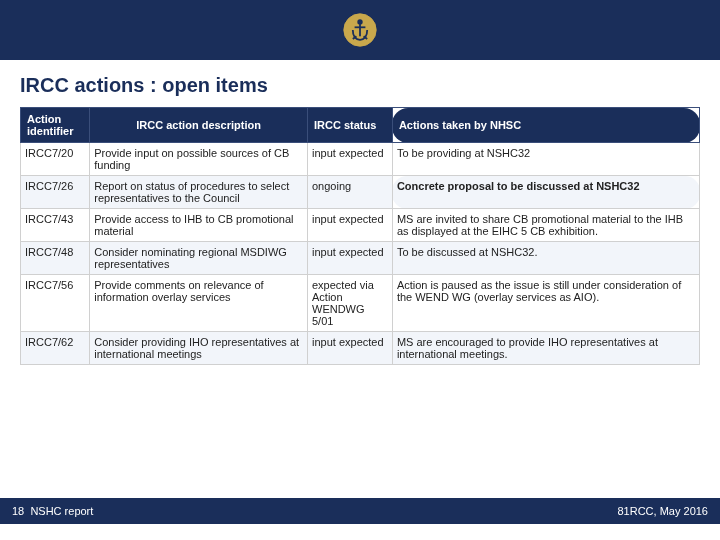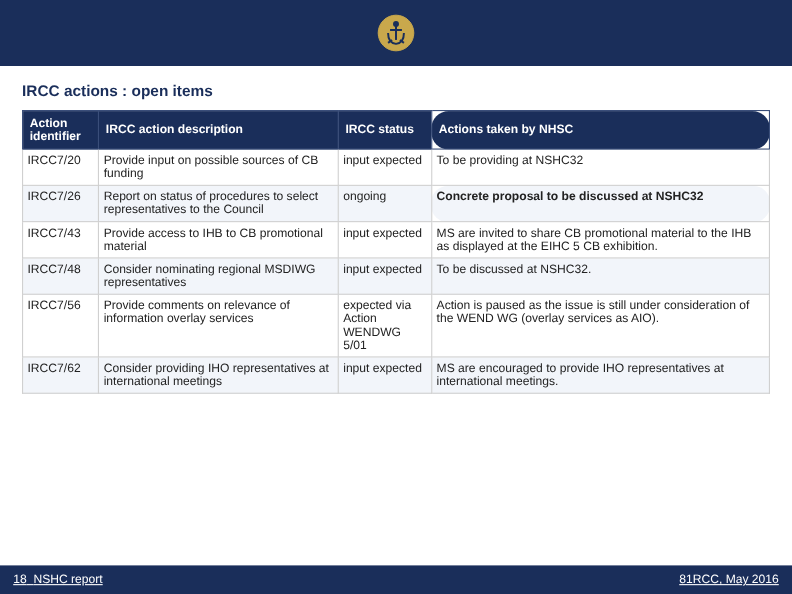--- a/index.html
+++ b/index.html
@@ -27,21 +27,21 @@
       width: 36px;
       height: 36px;
     }
 
     
     .content {
       padding: 14px 20px 4px 20px;
     }
 
     .page-title {
-      font-size: 14px;
+      font-size: 20px;
       font-weight: bold;
       color: #1a2e5a;
       margin-bottom: 10px;
     }
 
     
     table {
       width: 100%;
       border-collapse: collapse;
       font-size: 11px;
@@ -87,29 +87,28 @@
     
     .bottom-bar {
       background: #1a2e5a;
       color: #fff;
       font-size: 11px;
       padding: 4px 12px;
       display: flex;
       justify-content: space-between;
       align-items: center;
       position: absolute;
-      bottom: 0;
+      bottom: 16px;
       left: 0;
       width: 100%;
       height: 26px;
-      text-decoration: underline;
     }
 
     .col-id { width: 62px; }
-    .col-desc { width: 195px; }
+    .col-desc { width: 195px; text-align: center; }
     .col-status { width: 76px; }
     .col-actions { width: 275px; border-radius: 16px; }
   </style>
 </head>
 <body>
 
 <div class="top-bar">
   <svg class="anchor-icon" viewBox="0 0 40 40" fill="none" xmlns="http://www.w3.org/2000/svg">
     <circle cx="20" cy="20" r="18" fill="#c9a84c" stroke="#c9a84c" stroke-width="1"></circle>
     <g fill="#1a2e5a">

